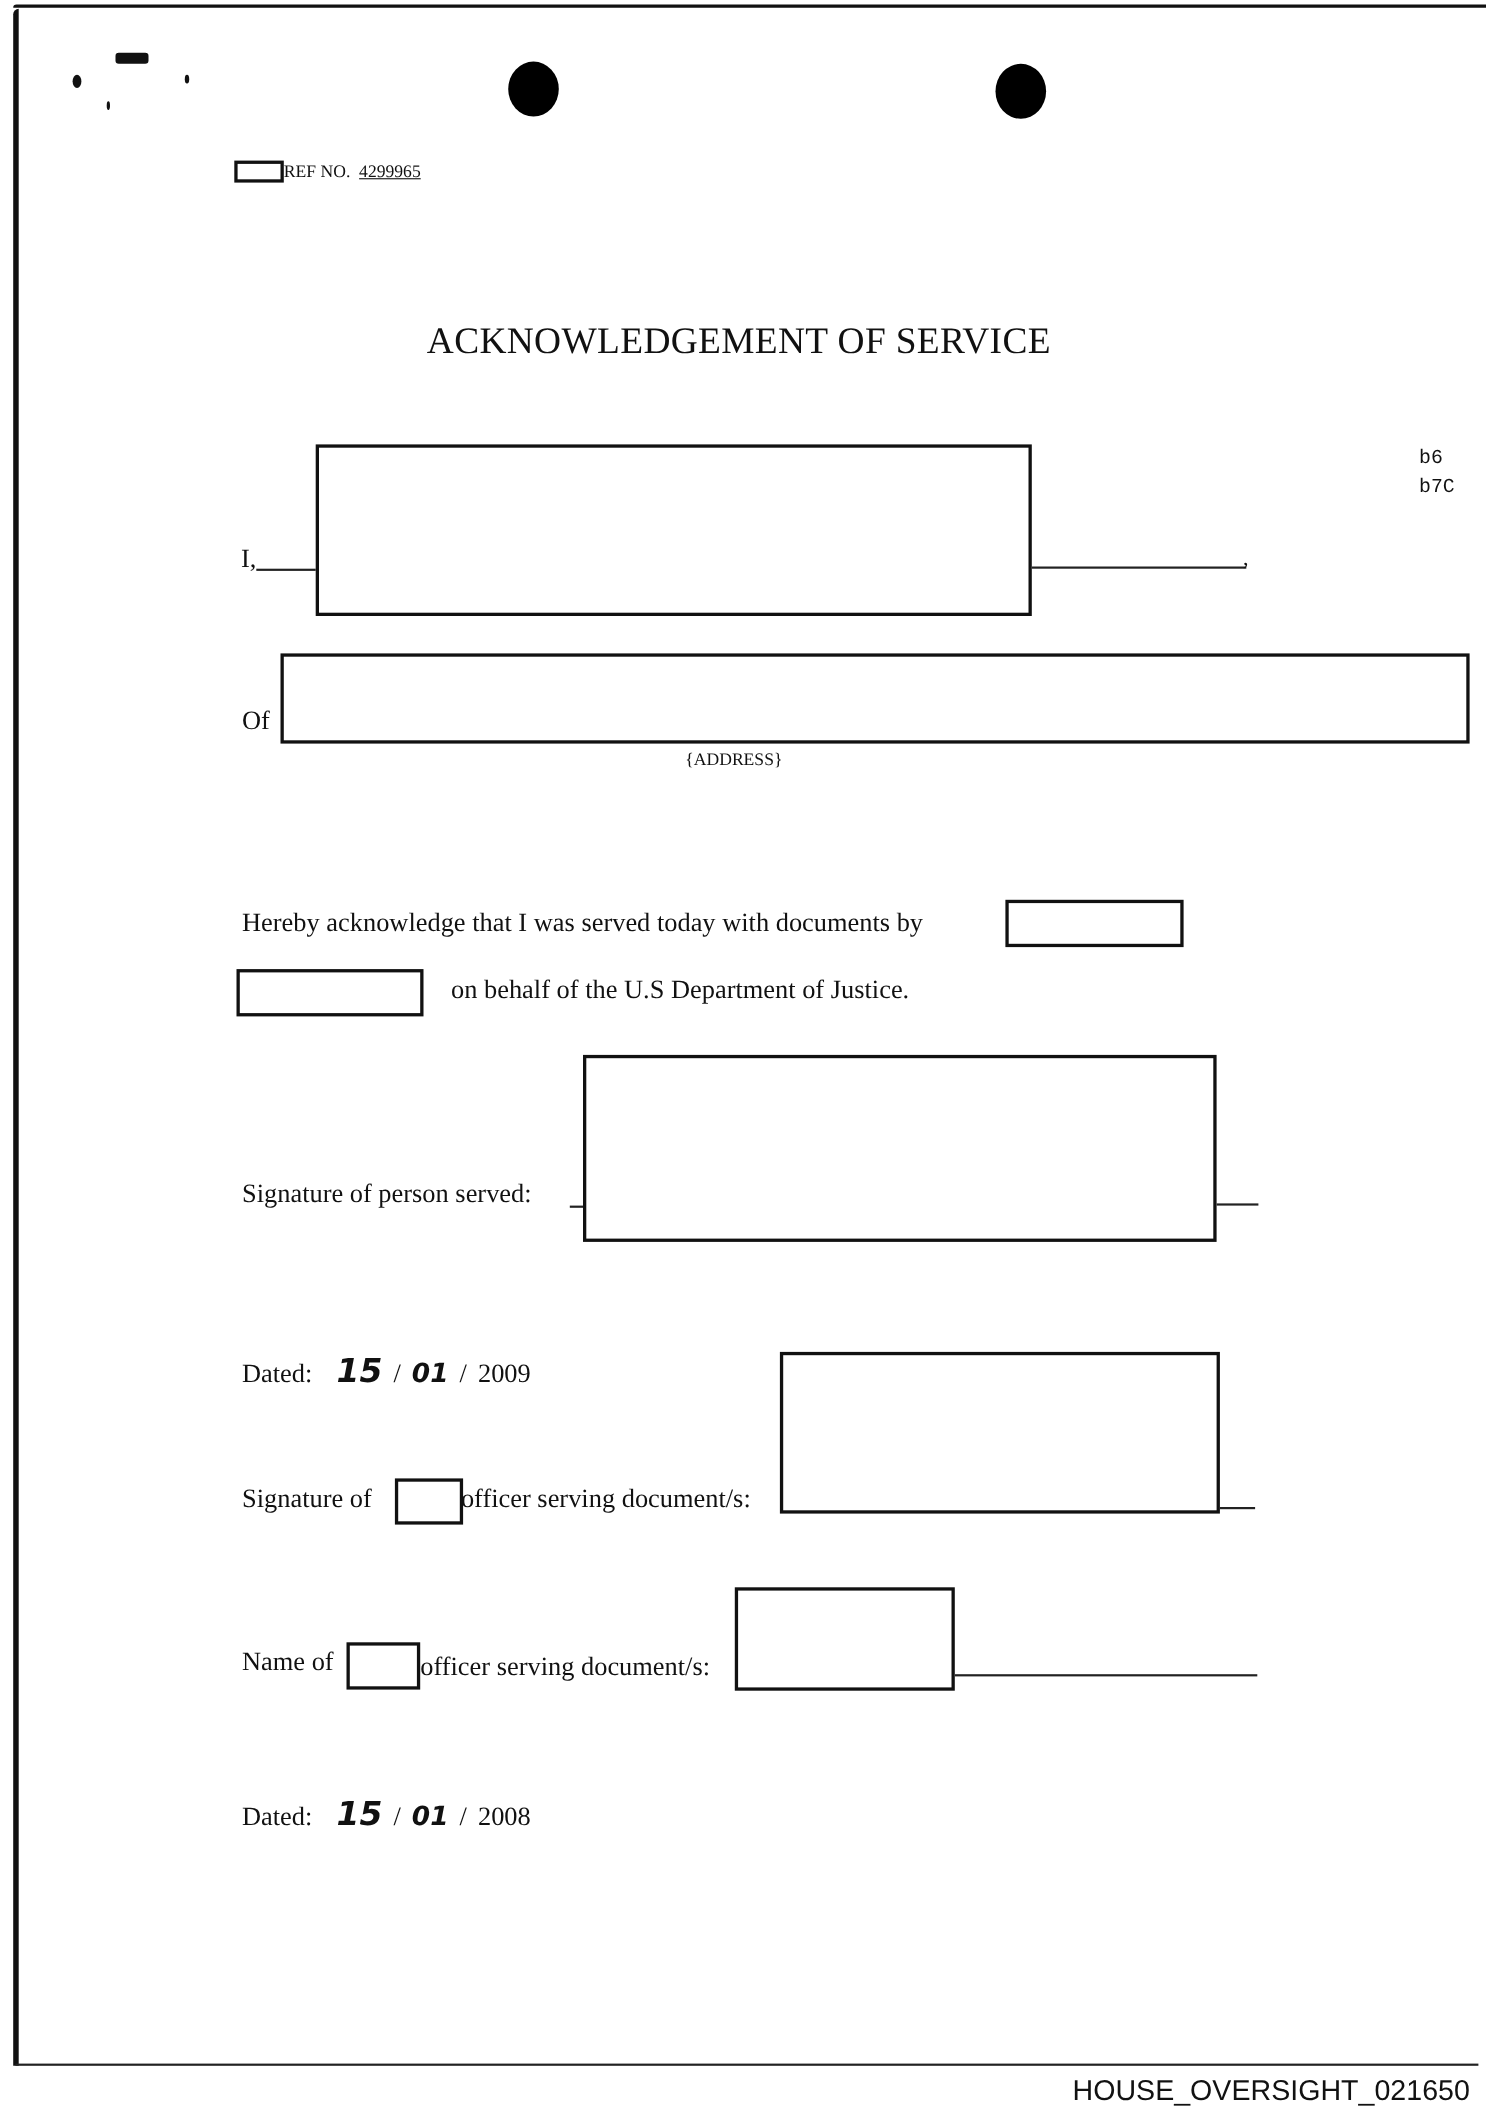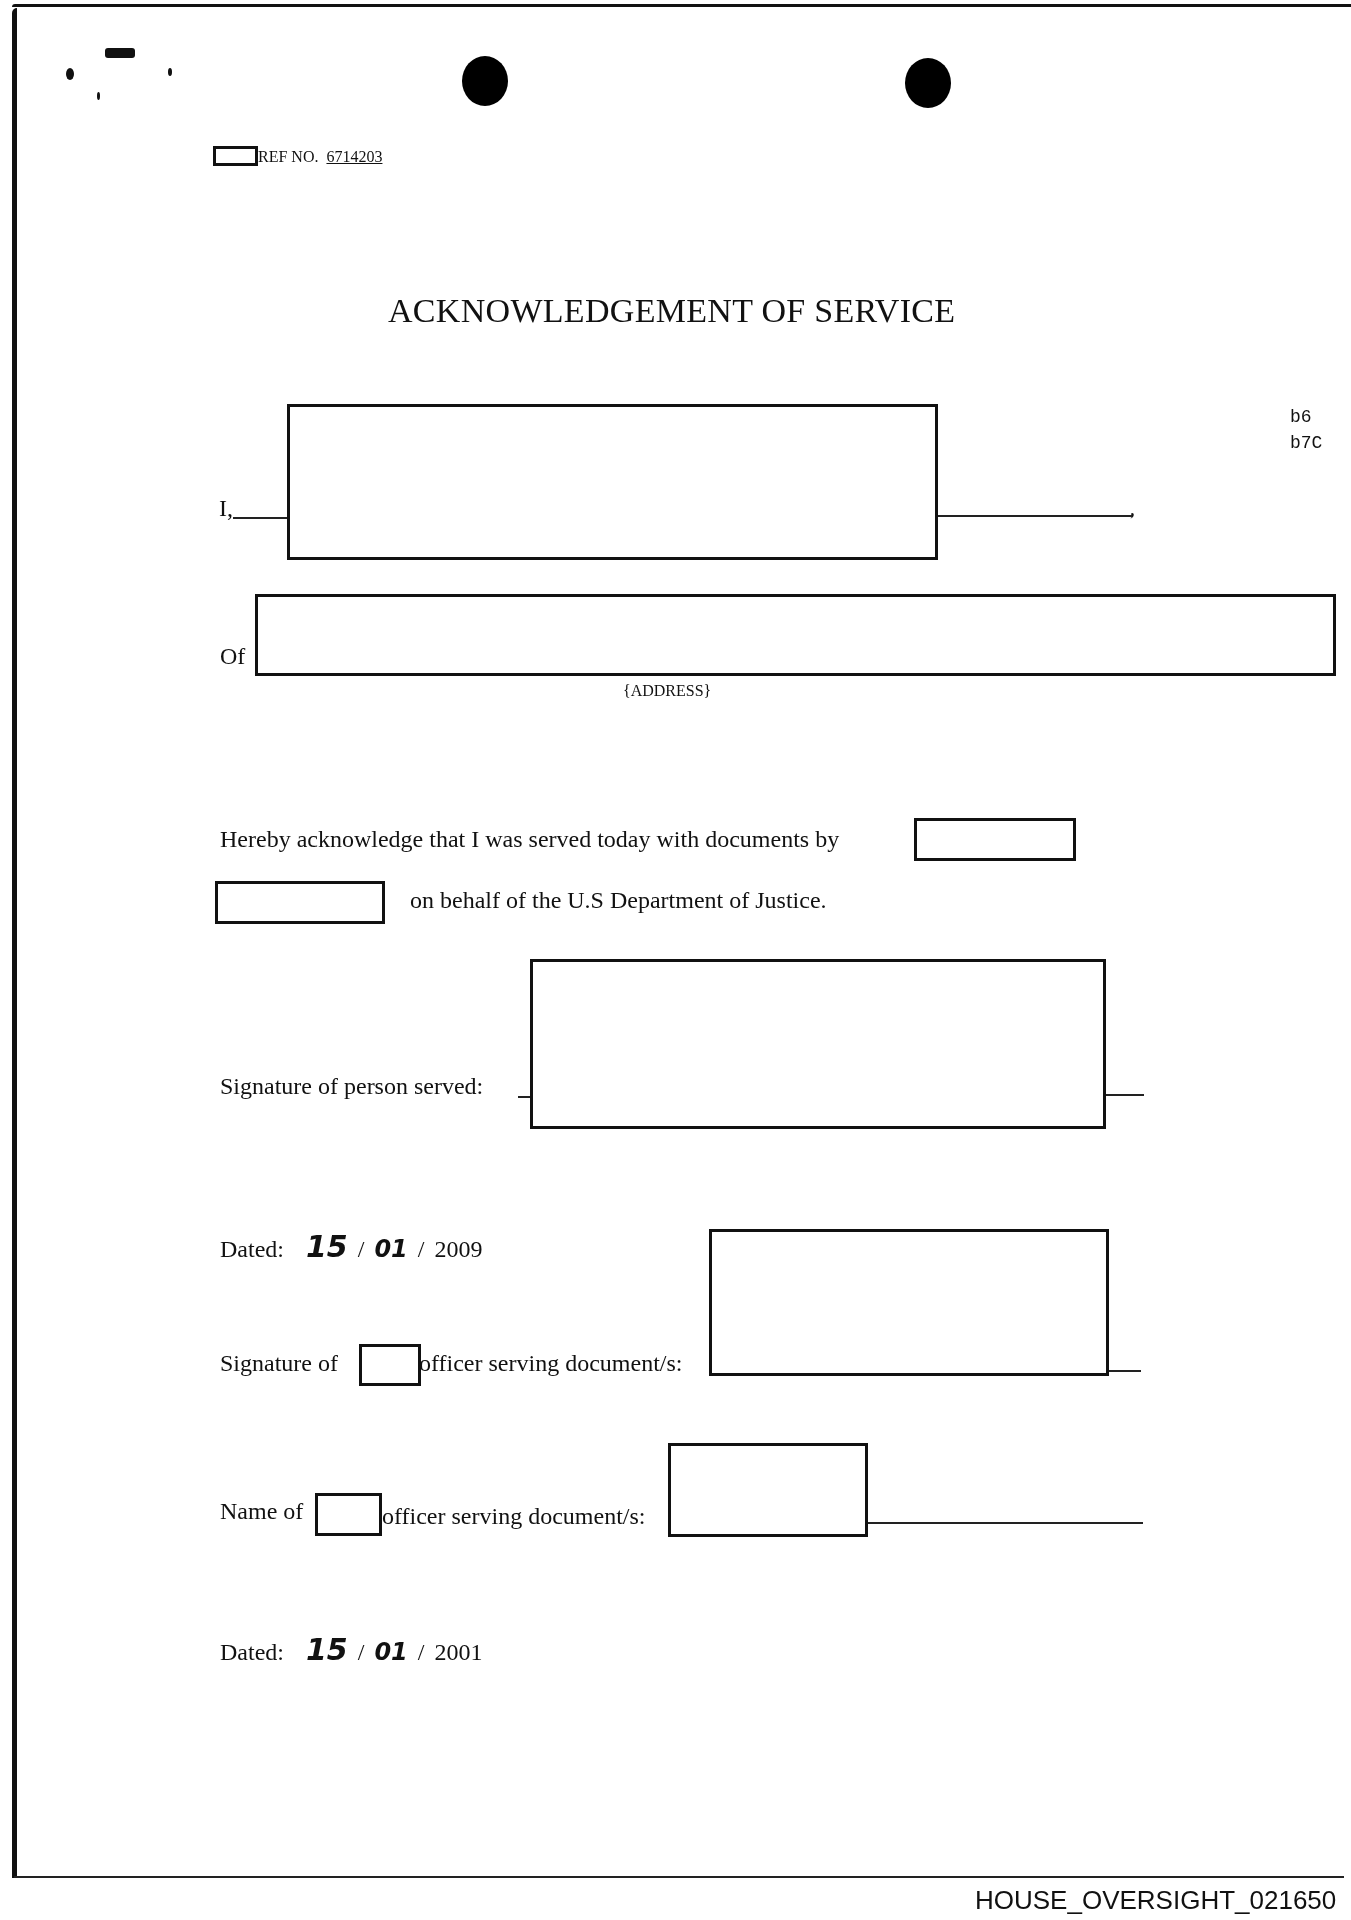--- a/index.html
+++ b/index.html
@@ -42,21 +42,21 @@
 <div class="speck" style="left:66px;top:68px;width:8px;height:12px;"></div>
 <div class="speck" style="left:168px;top:68px;width:4px;height:8px;"></div>
 <div class="speck" style="left:97px;top:92px;width:3px;height:8px;"></div>
 
 <div class="punch-hole" style="left:462px;top:56px;"></div>
 <div class="punch-hole" style="left:905px;top:58px;"></div>
 
 <div class="redact" style="left:213px;top:146px;width:45px;height:20px;"></div>
 <div class="txt ref-label" style="left:258px;top:148px;">
   <span>REF NO.</span>
-  &nbsp;<span class="ref-number">6714203</span>
+  &nbsp;<span class="ref-number">4299965</span>
 </div>
 
 <div class="txt title" style="left:388px;top:292px;">ACKNOWLEDGEMENT OF SERVICE</div>
 
 <div class="txt exemption" style="left:1290px;top:404px;">
   <div>b6</div>
   <div>b7C</div>
 </div>
 
 <div class="txt" style="left:219px;top:495px;">I,</div>
@@ -99,16 +99,16 @@
 <div class="txt" style="left:382px;top:1503px;">officer serving document/s:</div>
 <div class="redact" style="left:668px;top:1443px;width:200px;height:94px;"></div>
 <div class="line" style="left:868px;top:1522px;width:275px;"></div>
 
 <div class="txt" style="left:220px;top:1632px;">
   <span>Dated:</span>
   <span class="hand" style="margin-left:16px;">15</span>
   <span style="margin:0 4px;">/</span>
   <span class="hand" style="font-size:24px;">01</span>
   <span style="margin:0 4px;">/</span>
-  <span>2001</span>
+  <span>2008</span>
 </div>
 
 <div class="txt bates" style="left:975px;top:1885px;">HOUSE_OVERSIGHT_021650</div>
 
 </body></html>

